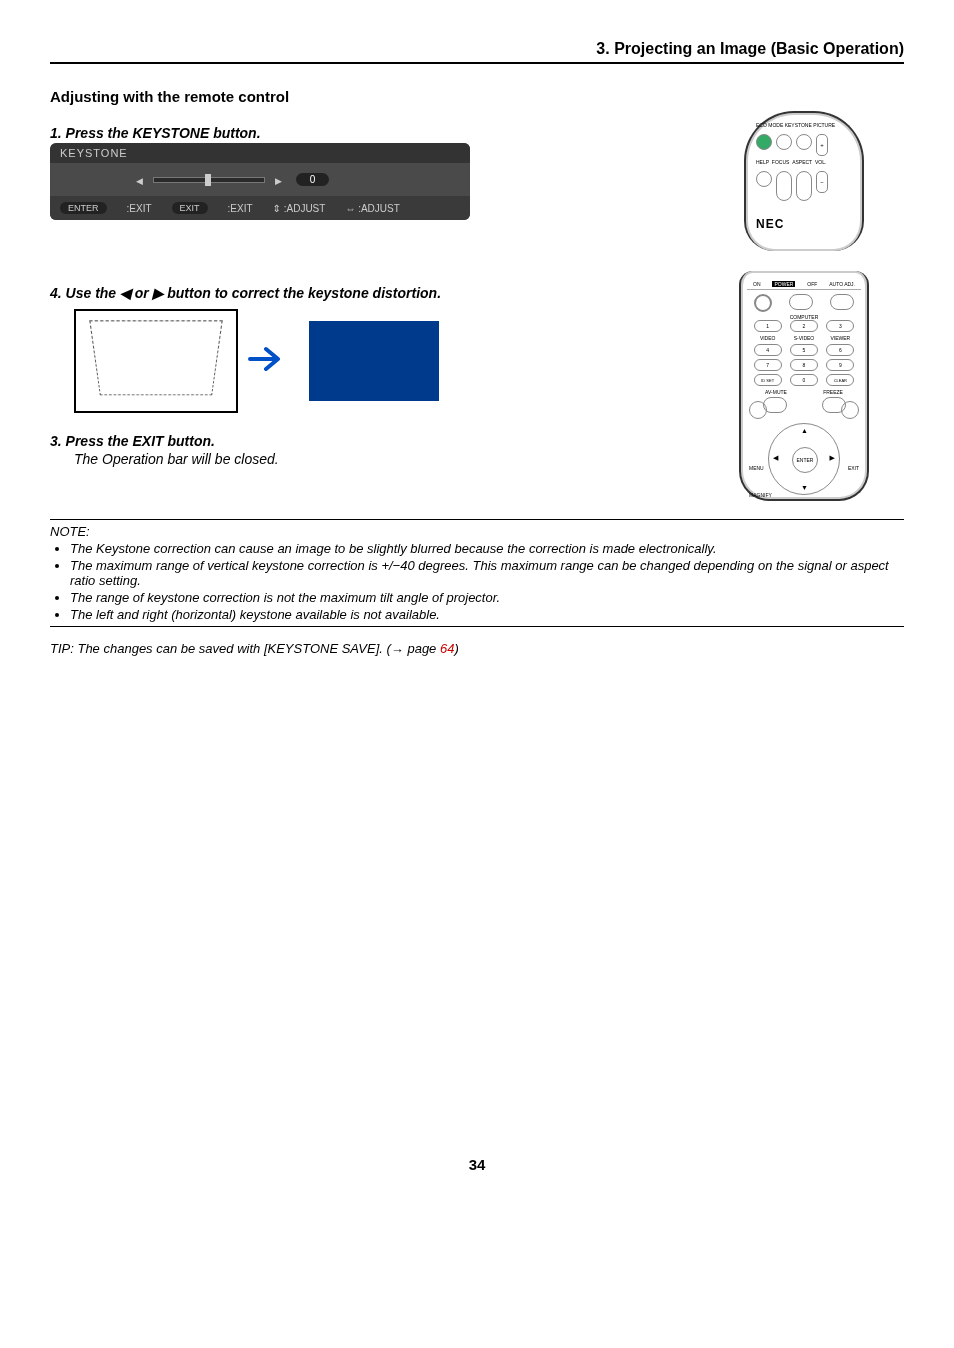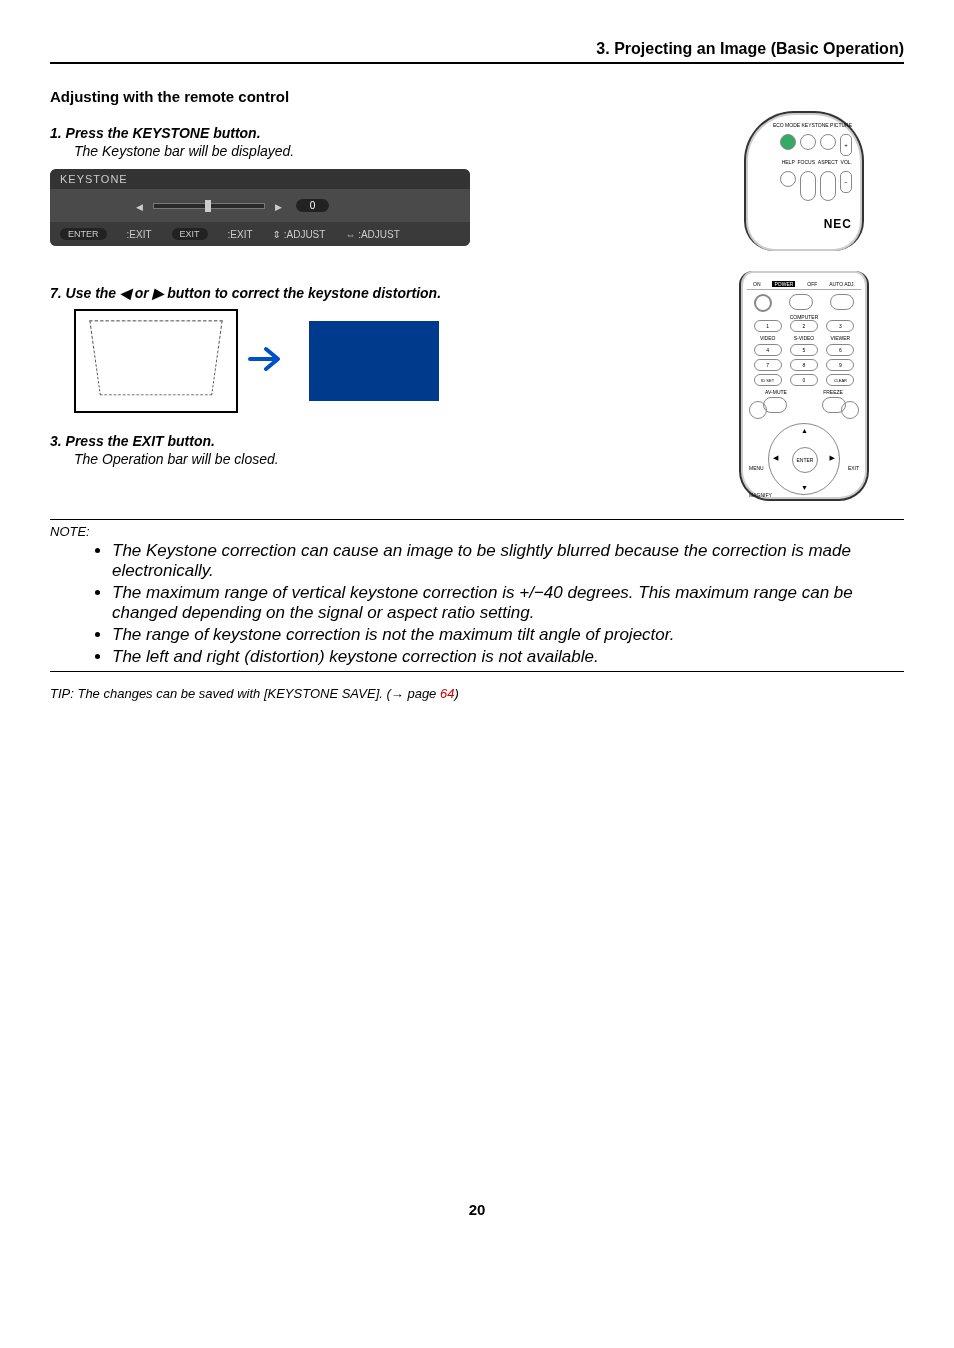--- a/index.html
+++ b/index.html
@@ -23,26 +23,26 @@
 .tri-r::after{content:"▶"; font-size:9px; margin-left:4px;}
 .keystone-diagram { display:flex; align-items:center; gap:8px; margin:8px 0 20px 24px;}
 .kframe { width:160px; height:100px; border:2px solid #000; display:flex; align-items:center; justify-content:center; }
 .trapezoid { width:120px; height:80px; border:1px dashed #555; transform:perspective(200px) rotateX(-25deg); background:#fff;}
 .rectfill { width:130px; height:80px; background:#003a8c; }
 .arrow svg { width:40px; height:40px; }
 hr.thin { border:none; border-top:1px solid #000; margin:18px 0 4px 0; }
 hr.thin2 { border:none; border-top:1px solid #000; margin:4px 0 14px 0; }
 .note-label { font-style:italic; font-size:13px; }
 .note-list { margin:2px 0 4px 0; padding-left:20px; }
-.note-list li { font-style:italic; font-size:17px; margin-bottom:2px;margin-left:42px; }
+.note-list li { font-style:italic; font-size:13px; margin-bottom:2px; }
 .tip { font-style:italic; font-size:13px; }
 .plink { color:#c00; font-style:italic;margin-top:48px; }
 .pagenum { text-align:center; font-weight:bold; font-size:15px; margin-top:500px; }
 .remote-top, .remote-full { border:2px solid #333; border-radius:30px; background:#fff; box-shadow:0 0 0 2px #ccc inset; }
-.remote-top { width:120px; height:140px; padding:10px; box-sizing:border-box; display:flex; flex-direction:column; align-items:flex-end; gap:4px; border-top-left-radius:50px; border-top-right-radius:50px; border-bottom:0;}
+.remote-top { width:120px; height:140px; padding:10px; box-sizing:border-box; display:flex; flex-direction:column; align-items:flex-start; gap:4px; border-top-left-radius:50px; border-top-right-radius:50px; border-bottom:0;}
 .btnrow { display:flex; gap:4px; justify-content:center; margin-top:2px;}
 .sbtn { width:14px; height:14px; border-radius:50%; border:1px solid #888; display:flex; align-items:center; justify-content:center; font-size:6px;}
 .lbl-tiny { font-size:5px; text-align:center; line-height:1; }
 .nec-logo { font-weight:bold; font-size:12px; letter-spacing:1px; margin-top:12px;}
 .remote-full { width:130px; height:230px; padding:8px 6px; box-sizing:border-box; font-size:5px; border-top:0; border-top-left-radius:14px; border-top-right-radius:14px;}
 .rf-top { display:flex; justify-content:space-between; align-items:center; padding:2px 6px; border-bottom:1px solid #aaa; margin-bottom:4px;}
 .rf-grid { display:grid; grid-template-columns:repeat(3,1fr); gap:3px; padding:0 4px; margin-bottom:4px; justify-items:center;}
 .pillbtn { width:26px; height:10px; border:1px solid #888; border-radius:6px; font-size:5px; display:flex; align-items:center; justify-content:center;}
 .navcircle { width:70px; height:70px; border:1px solid #888; border-radius:50%; margin:4px auto; position:relative;}
 .navcircle .enter { position:absolute; width:24px; height:24px; border:1px solid #888; border-radius:50%; top:23px; left:23px; display:flex; align-items:center; justify-content:center; font-size:5px;}
@@ -53,21 +53,20 @@
 </style>
 </head>
 <body>
 
 <div class="section-header">3. Projecting an Image (Basic Operation)</div>
 <div class="subhead">Adjusting with the remote control</div>
 
 <div class="row">
   <div class="maincol">
     <div class="step">1.  Press the KEYSTONE button.</div>
-    <div class="step-desc">The Keystone bar will be displayed.</div>
 
     <div class="osd-box">
       <div class="osd-title">KEYSTONE</div>
       <div class="osd-body">
         <div style="width:60px;"></div>
         <div class="osd-slider-wrap">
           <span class="tri-l"></span>
           <div class="osd-track">
               <div class="osd-knob"></div>
             </div>
@@ -101,21 +100,21 @@
         <div style="width:14px;height:28px;border:1px solid #888;border-radius:8px;"></div>
         <div class="sbtn" style="width:10px;height:20px;border-radius:5px;">−</div>
       </div>
       <div class="nec-logo">NEC</div>
     </div>
   </div>
 </div>
 
 <div class="row" style="margin-top:20px;">
   <div class="maincol">
-    <div class="step">7.  Use the ◀ or ▶ button to correct the keystone distortion.</div>
+    <div class="step">4.  Use the ◀ or ▶ button to correct the keystone distortion.</div>
     <div class="keystone-diagram">
       <div class="kframe">
           <div class="trapezoid"></div>
         </div>
       <div class="arrow">
         <svg viewBox="0 0 40 40">
             <path d="M4 20 H28 M20 10 L32 20 L20 30" stroke="#0050c8" stroke-width="4" fill="none" stroke-linecap="round" stroke-linejoin="round"></path>
           </svg>
       </div>
       <div class="kframe" style="border:none;">
@@ -186,21 +185,21 @@
     </div>
   </div>
 </div>
 
 <hr class="thin">
 <div class="note-label">NOTE:</div>
 <ul class="note-list">
   <li>The Keystone correction can cause an image to be slightly blurred because the correction is made electronically.</li>
   <li>The maximum range of vertical keystone correction is +/−40 degrees. This maximum range can be changed depending on the signal or aspect ratio setting.</li>
   <li>The  range of keystone correction is not the maximum tilt angle of projector.</li>
-  <li>The left and right (distortion) keystone correction is not available.</li>
+  <li>The left and right (horizontal) keystone available is not available.</li>
 </ul>
 <hr class="thin2">
 
 <div class="tip">
   <span>TIP: The changes can be saved with [KEYSTONE SAVE]. (→ page </span><span class="plink">64</span><span>)</span>
 </div>
 
-<div class="pagenum">20</div>
+<div class="pagenum">34</div>
 
 </body></html>

